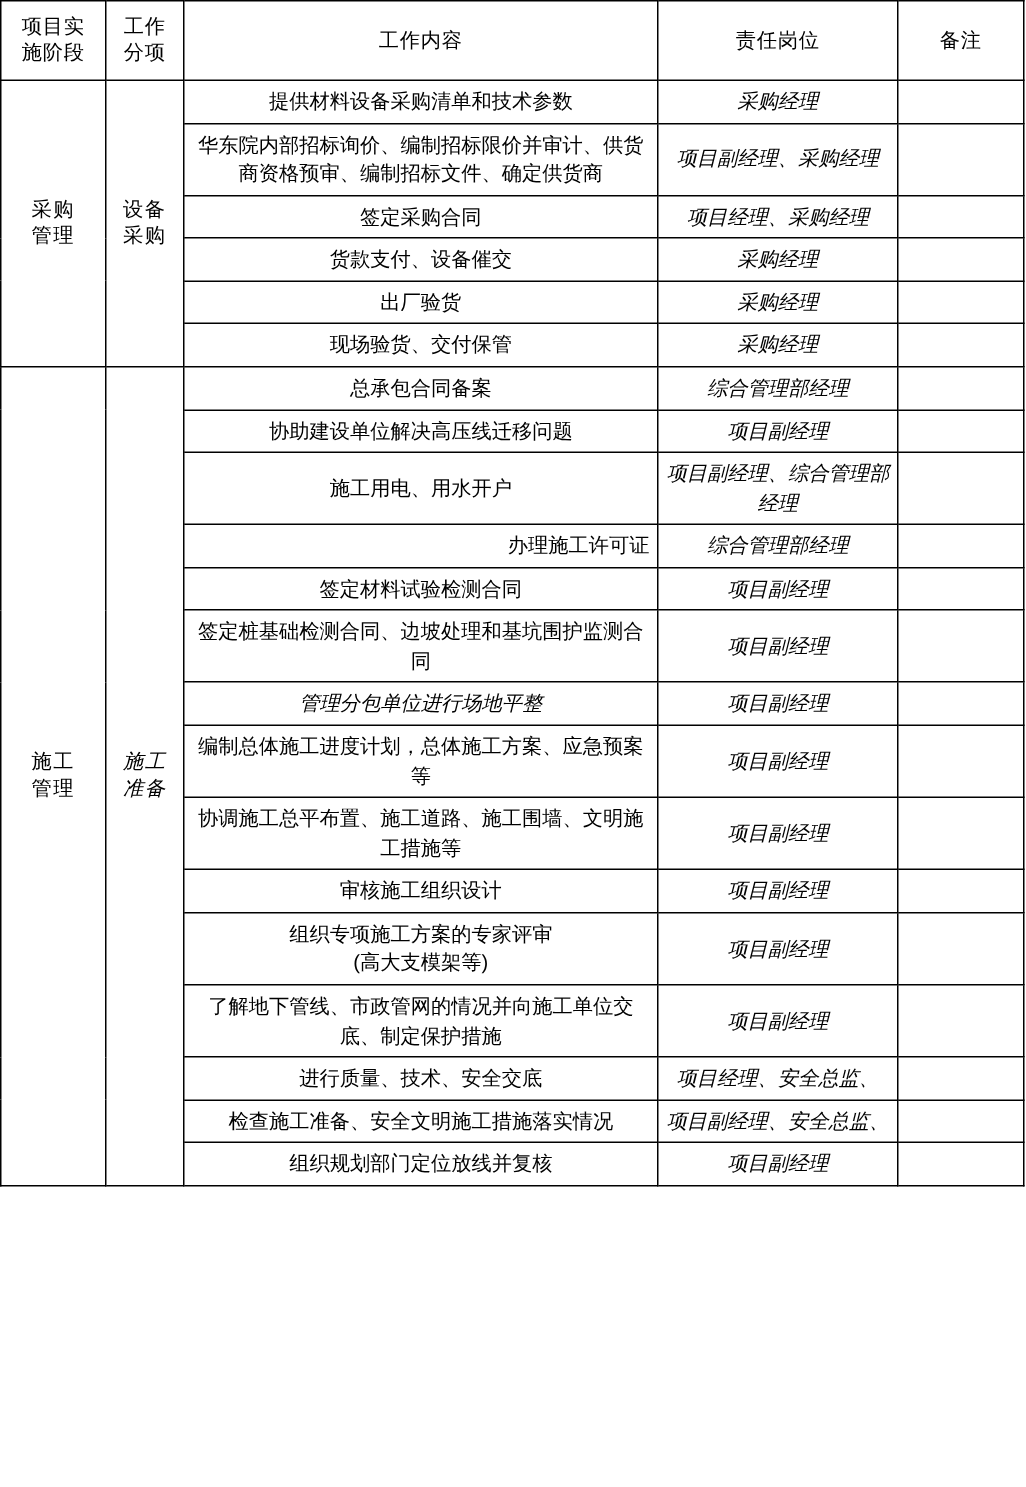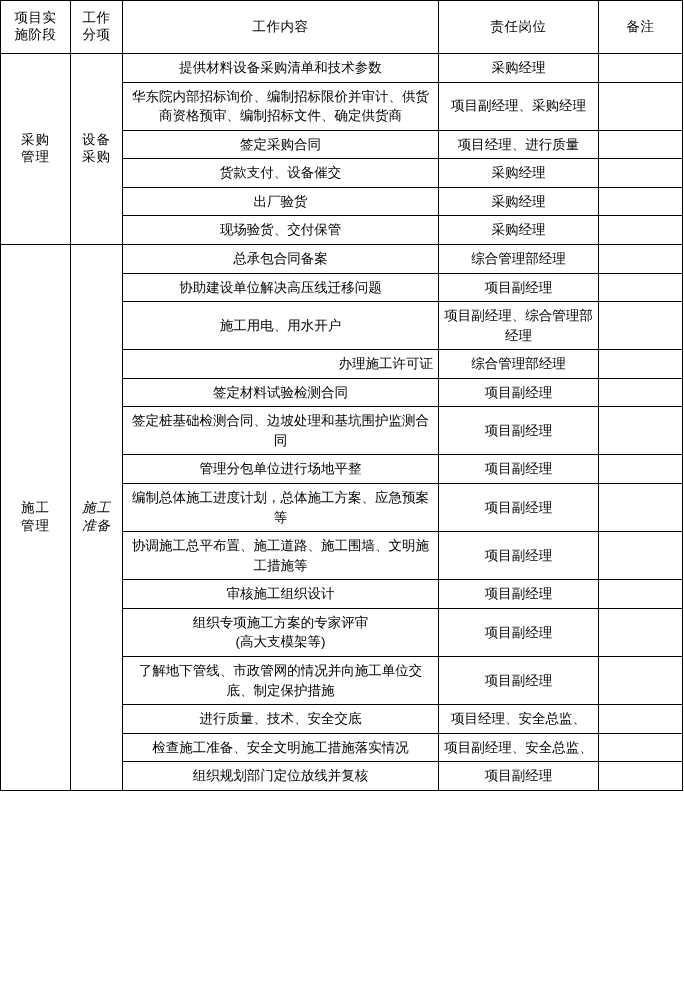--- a/index.html
+++ b/index.html
@@ -48,20 +48,21 @@
     font-size: 14px;
     letter-spacing: 1px;
   }
   td.content {
     text-align: center;
     padding-left: 6px;
     padding-right: 6px;
   }
   td.role {
     text-align: center;
+    font-style: italic;
   }
   td.remark {
     text-align: center;
   }
   .col-stage { width: 70px; }
   .col-sub { width: 52px; }
   .col-content { width: 316px; }
   .col-role { width: 160px; }
   .col-remark { width: 84px; }
   .vert {
@@ -96,21 +97,21 @@
           <td class="role">采购经理</td>
           <td class="remark"></td>
         </tr>
         <tr>
           <td class="content" style="white-space: pre-line;">华东院内部招标询价、编制招标限价并审计、供货商资格预审、编制招标文件、确定供货商</td>
           <td class="role">项目副经理、采购经理</td>
           <td class="remark"></td>
         </tr>
         <tr>
           <td class="content" style="white-space: pre-line;">签定采购合同</td>
-          <td class="role">项目经理、进行质量</td>
+          <td class="role">项目经理、采购经理</td>
           <td class="remark"></td>
         </tr>
         <tr>
           <td class="content" style="white-space: pre-line;">货款支付、设备催交</td>
           <td class="role">采购经理</td>
           <td class="remark"></td>
         </tr>
         <tr>
           <td class="content" style="white-space: pre-line;">出厂验货</td>
           <td class="role">采购经理</td>
@@ -147,21 +148,21 @@
           <td class="content" style="white-space: pre-line;">签定材料试验检测合同</td>
           <td class="role">项目副经理</td>
           <td class="remark"></td>
         </tr>
         <tr>
           <td class="content" style="white-space: pre-line;">签定桩基础检测合同、边坡处理和基坑围护监测合同</td>
           <td class="role">项目副经理</td>
           <td class="remark"></td>
         </tr>
         <tr>
-          <td class="content" style="white-space: pre-line;">管理分包单位进行场地平整</td>
+          <td class="content" style="white-space: pre-line; font-style: italic;">管理分包单位进行场地平整</td>
           <td class="role">项目副经理</td>
           <td class="remark"></td>
         </tr>
         <tr>
           <td class="content" style="white-space: pre-line;">编制总体施工进度计划，总体施工方案、应急预案等</td>
           <td class="role">项目副经理</td>
           <td class="remark"></td>
         </tr>
         <tr>
           <td class="content" style="white-space: pre-line;">协调施工总平布置、施工道路、施工围墙、文明施工措施等</td>

